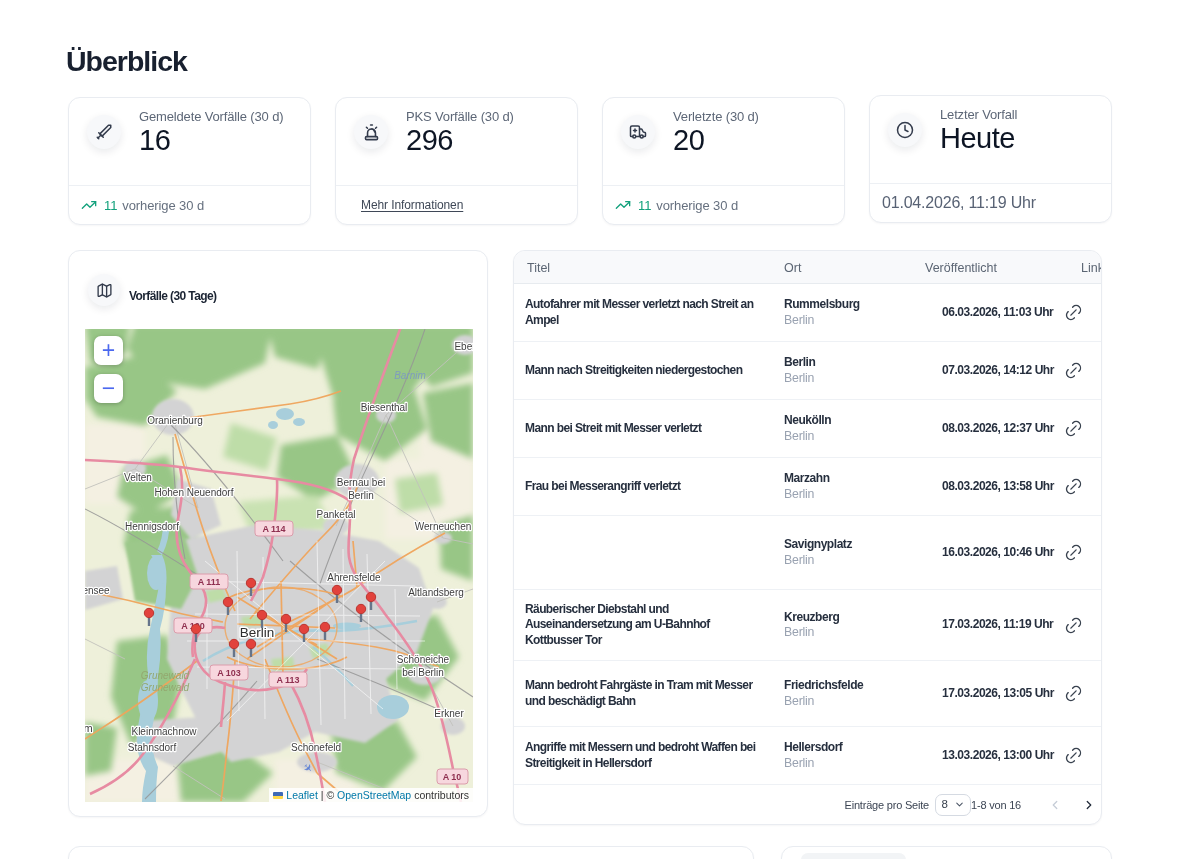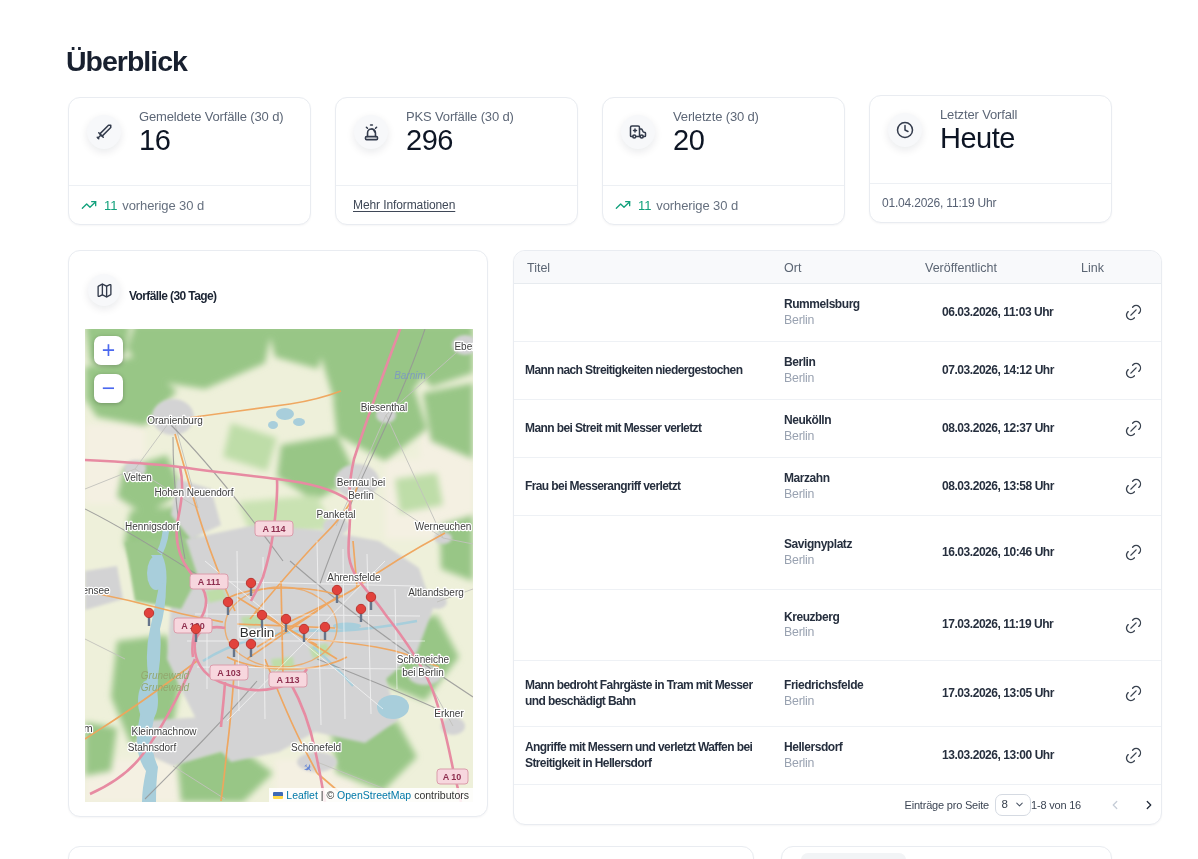--- a/index.html
+++ b/index.html
@@ -63,21 +63,21 @@
         <rect x="4.4" y="17.2" width="15.2" height="3.8" rx="1.4"></rect>
         <path d="M10.9 2.5h2.2"></path>
         <path d="M5.6 5.4l1.3 1.2"></path>
         <path d="M18.4 5.4l-1.3 1.2"></path>
         <path d="M12.5 7.5a4 4 0 0 1 3.2 2.8l.2.9"></path>
       </svg>
     </div>
   <div class="stt">PKS Vorfälle (30 d)</div>
   <div class="stv">296</div>
   <div class="stf">
-      <span class="mehr" style="margin-left:5px">Mehr Informationen</span>
+      <span class="mehr" style="margin-left:13px">Mehr Informationen</span>
     </div>
 </div>
 
 <div class="card stat" style="left:602px;top:97px">
   <div class="ic">
       <svg width="18" height="18" viewBox="0 0 24 24">
         <path d="M10 10H6"></path>
         <path d="M8 8v4"></path>
         <path d="M14 18V6a2 2 0 0 0-2-2H4a2 2 0 0 0-2 2v11a1 1 0 0 0 1 1h2"></path>
         <path d="M19 18h2a1 1 0 0 0 1-1v-3.28a1 1 0 0 0-.684-.948l-1.923-.641a1 1 0 0 1-.578-.502l-1.539-3.076A1 1 0 0 0 16.382 8H14"></path>
@@ -101,21 +101,21 @@
 <div class="card stat" style="left:869px;top:95px">
   <div class="ic">
       <svg width="18" height="18" viewBox="0 0 24 24">
         <circle cx="12" cy="12" r="10"></circle>
         <polyline points="12 6 12 12 16 14"></polyline>
       </svg>
     </div>
   <div class="stt">Letzter Vorfall</div>
   <div class="stv">Heute</div>
   <div class="stf">
-      <span style="color:#586274;font-size:12px;letter-spacing:-.2px">01.04.2026, 11:19 Uhr</span>
+      <span style="color:#586274;font-size:16px;letter-spacing:-.2px">01.04.2026, 11:19 Uhr</span>
     </div>
 </div>
 
 <div class="card" style="left:68px;top:250px;width:420px;height:567px">
   <div class="ic" style="left:19px;top:23px;width:32px;height:32px">
       <svg width="17" height="17" viewBox="0 0 24 24" style="stroke-width:1.9">
         <path d="M14.106 5.553a2 2 0 0 0 1.788 0l3.659-1.83A1 1 0 0 1 21 4.619v12.764a1 1 0 0 1-.553.894l-4.553 2.277a2 2 0 0 1-1.788 0l-4.212-2.106a2 2 0 0 0-1.788 0l-3.659 1.83A1 1 0 0 1 3 19.381V6.618a1 1 0 0 1 .553-.894l4.553-2.277a2 2 0 0 1 1.788 0z"></path>
         <path d="M15 5.764v15"></path>
         <path d="M9 3.236v15"></path>
       </svg>
@@ -367,28 +367,32 @@
 </g>
 </g>
 </svg>
 
     <div style="position:absolute;left:9px;top:7px;width:29px;height:29px;background:#fff;border-radius:7px;box-shadow:0 1px 4px rgba(0,0,0,.25);color:#4b68ef;display:flex;align-items:center;justify-content:center;font-size:23px;font-weight:400;line-height:1">+</div>
     <div style="position:absolute;left:9px;top:45px;width:29px;height:29px;background:#fff;border-radius:7px;box-shadow:0 1px 4px rgba(0,0,0,.25);color:#4b68ef;display:flex;align-items:center;justify-content:center;font-size:23px;font-weight:400;line-height:1">−</div>
     <div style="position:absolute;right:0;bottom:0;height:14px;background:rgba(255,255,255,.85);display:flex;align-items:center;padding:0 4px;font-size:10.5px;color:#333;white-space:nowrap"><span style="display:inline-block;width:10px;height:7px;background:linear-gradient(#3f6ab5 50%,#ffd948 50%);margin-right:3px;border-radius:1px"></span><span style="color:#0078a8">Leaflet</span>&nbsp;|&nbsp;©&nbsp;<span style="color:#0078a8">OpenStreetMap</span>&nbsp;contributors</div>
   </div>
 </div>
 
-<div class="card" style="left:513px;top:250px;width:649px;height:575px;overflow:hidden">
+<div class="card" style="left:513px;top:250px;width:589px;height:575px;overflow:hidden">
   <div class="thead">
       <span style="left:13px">Titel</span>
       <span style="left:270px">Ort</span>
       <span style="left:411px">Veröffentlicht</span>
       <span style="left:567px">Link</span>
     </div>
   <div class="trow" style="top:33px;height:58px">
+    <div class="ct">
+        <span>Autofahrer mit Messer verletzt nach Streit an</span>
+        <span>Ampel</span>
+      </div>
     <div class="co">
         <b>Rummelsburg</b>
         <em>Berlin</em>
       </div>
     <div class="cd">06.03.2026, 11:03 Uhr</div>
     <div class="cl">
         <svg width="21" height="21" viewBox="0 0 24 24">
           <path d="M9 15l6-6"></path>
           <path d="M11 6l.463-.536a5 5 0 0 1 7.071 7.072l-.534.464"></path>
           <path d="M13 18l-.397.534a5.068 5.068 0 0 1-7.127 0a4.972 4.972 0 0 1 0-7.071l.524-.463"></path>
@@ -454,20 +458,25 @@
     <div class="cd">16.03.2026, 10:46 Uhr</div>
     <div class="cl">
         <svg width="21" height="21" viewBox="0 0 24 24">
           <path d="M9 15l6-6"></path>
           <path d="M11 6l.463-.536a5 5 0 0 1 7.071 7.072l-.534.464"></path>
           <path d="M13 18l-.397.534a5.068 5.068 0 0 1-7.127 0a4.972 4.972 0 0 1 0-7.071l.524-.463"></path>
         </svg>
       </div>
   </div>
   <div class="trow" style="top:339px;height:71px">
+    <div class="ct">
+        <span>Räuberischer Diebstahl und</span>
+        <span>Auseinandersetzung am U-Bahnhof</span>
+        <span>Kottbusser Tor</span>
+      </div>
     <div class="co">
         <b>Kreuzberg</b>
         <em>Berlin</em>
       </div>
     <div class="cd">17.03.2026, 11:19 Uhr</div>
     <div class="cl">
         <svg width="21" height="21" viewBox="0 0 24 24">
           <path d="M9 15l6-6"></path>
           <path d="M11 6l.463-.536a5 5 0 0 1 7.071 7.072l-.534.464"></path>
           <path d="M13 18l-.397.534a5.068 5.068 0 0 1-7.127 0a4.972 4.972 0 0 1 0-7.071l.524-.463"></path>
@@ -487,21 +496,21 @@
     <div class="cl">
         <svg width="21" height="21" viewBox="0 0 24 24">
           <path d="M9 15l6-6"></path>
           <path d="M11 6l.463-.536a5 5 0 0 1 7.071 7.072l-.534.464"></path>
           <path d="M13 18l-.397.534a5.068 5.068 0 0 1-7.127 0a4.972 4.972 0 0 1 0-7.071l.524-.463"></path>
         </svg>
       </div>
   </div>
   <div class="trow" style="top:476px;height:58px">
     <div class="ct">
-        <span>Angriffe mit Messern und verletzt Waffen bei</span>
+        <span>Angriffe mit Messern und bedroht Waffen bei</span>
         <span>Streitigkeit in Hellersdorf</span>
       </div>
     <div class="co">
         <b>Hellersdorf</b>
         <em>Berlin</em>
       </div>
     <div class="cd">13.03.2026, 13:00 Uhr</div>
     <div class="cl">
         <svg width="21" height="21" viewBox="0 0 24 24">
           <path d="M9 15l6-6"></path>

